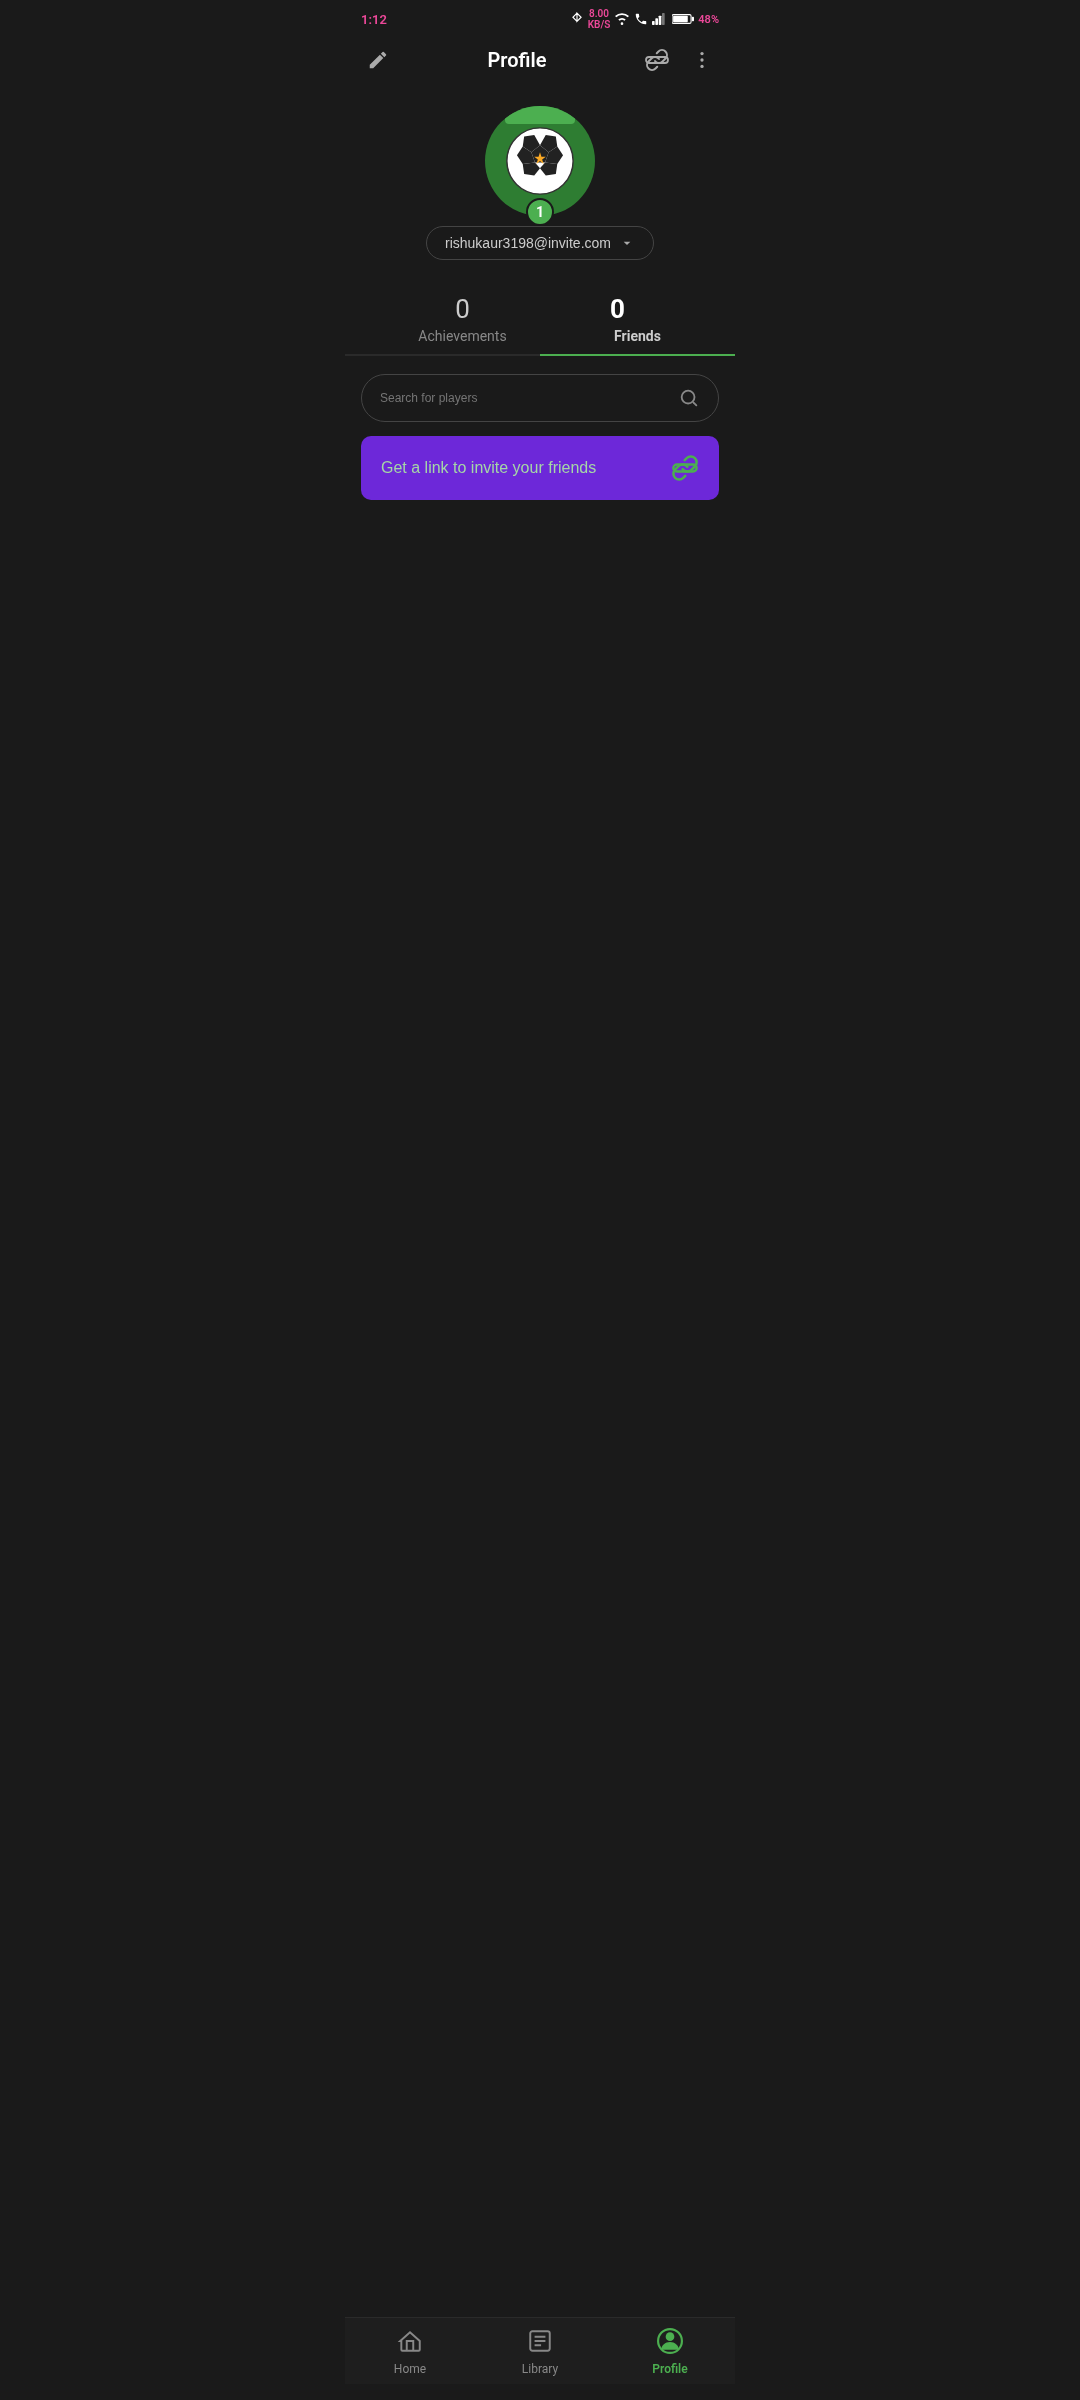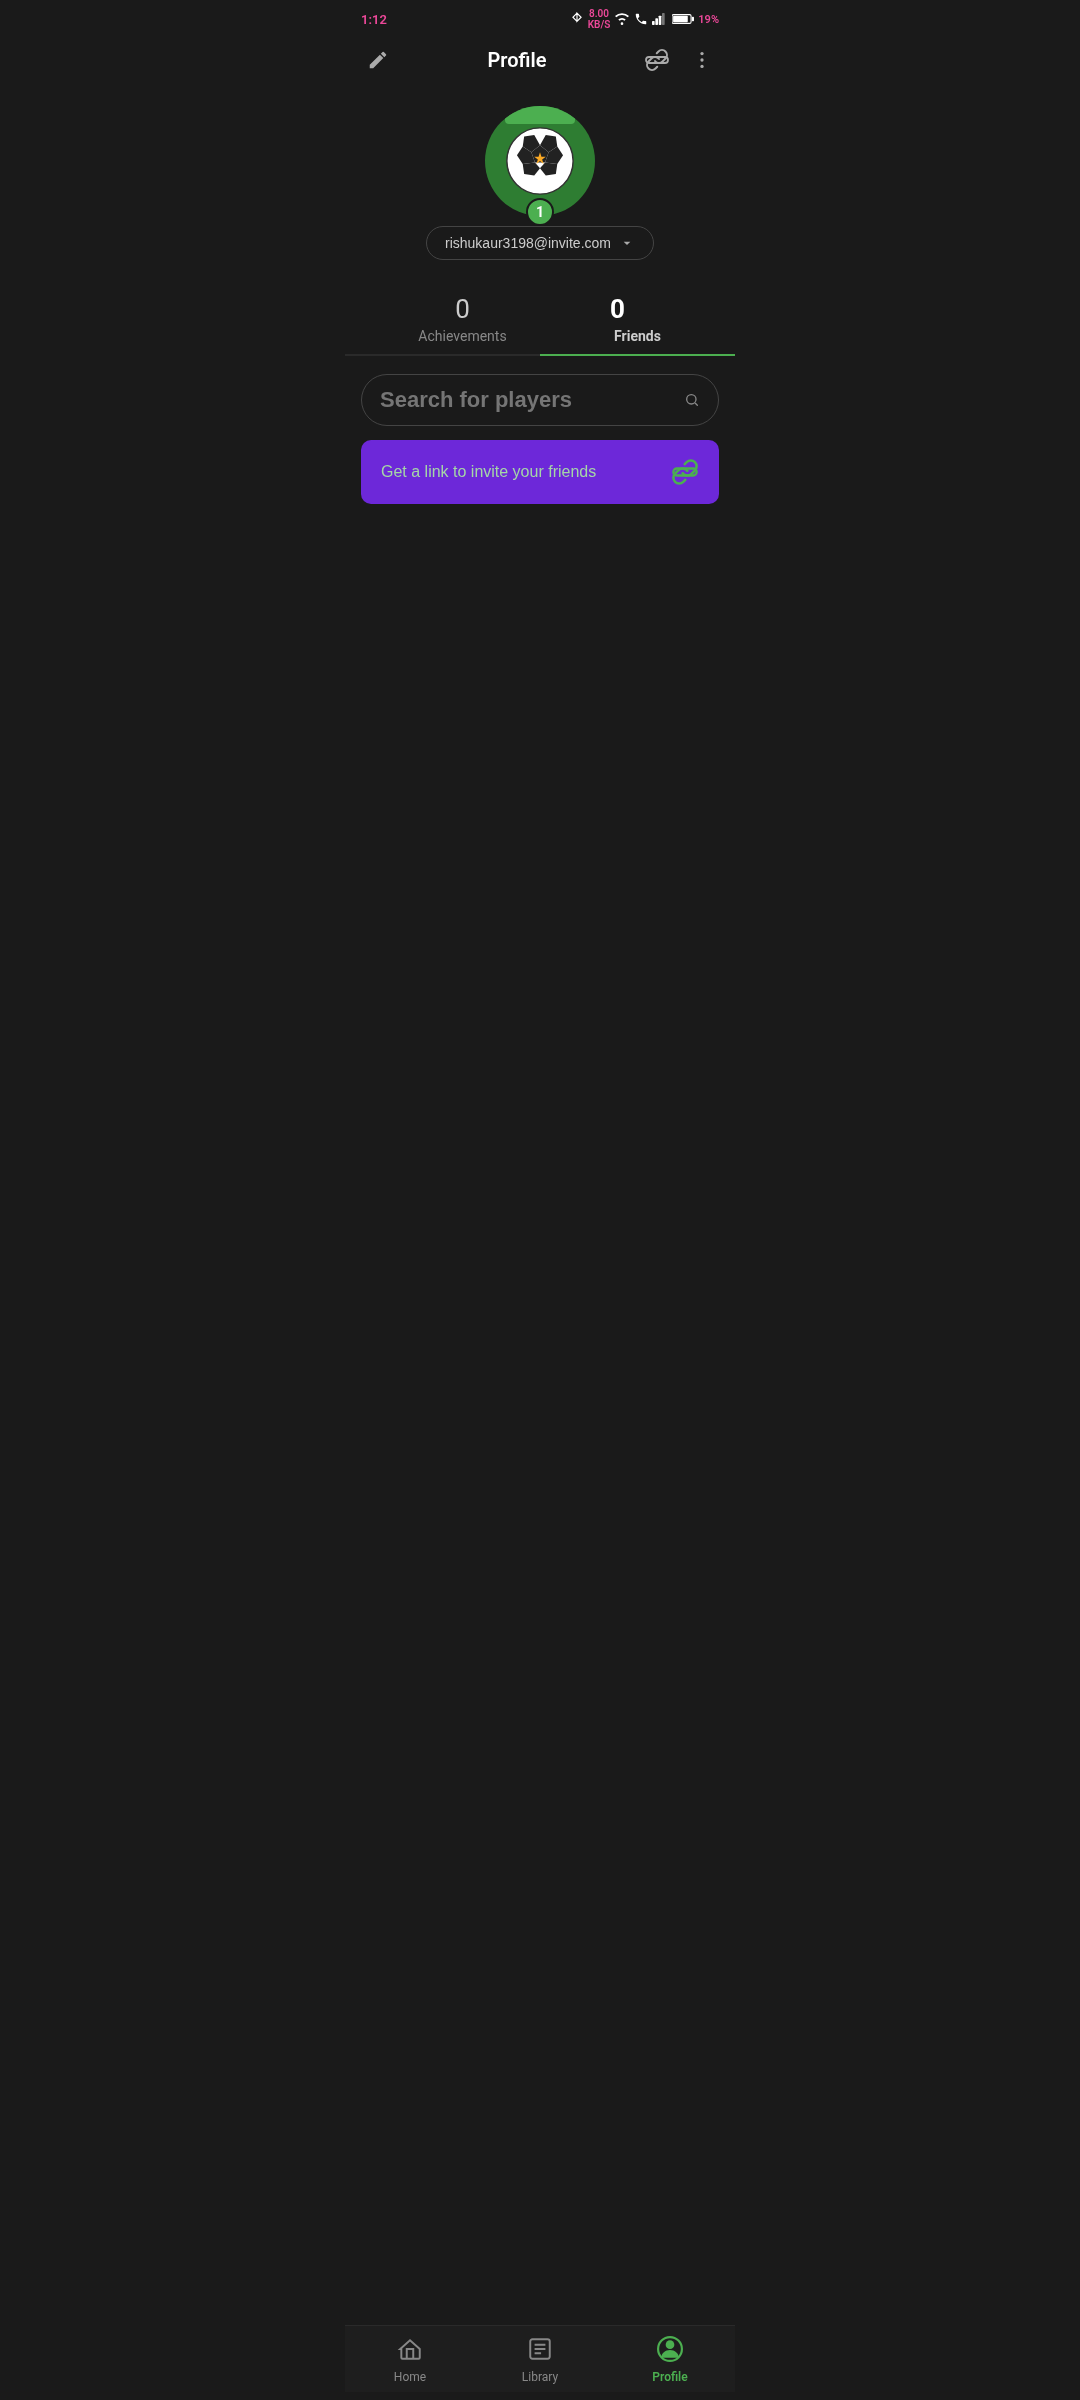--- a/index.html
+++ b/index.html
@@ -201,23 +201,22 @@
       border-radius: 50px;
       padding: 12px 18px;
       gap: 10px;
       background: transparent;
     }
     .search-bar input {
       background: none;
       border: none;
       outline: none;
       color: #888;
-      font-size: 22px;
+      font-size: 12px;
       flex: 1;
-      font-weight: bold;
     }
     .search-icon-svg {
       color: #888;
     }
 
     
     .invite-btn {
       background: #6d28d9;
       border: none;
       border-radius: 10px;
@@ -230,21 +229,21 @@
     }
     .invite-btn-text {
       font-size: 16px;
       color: #a5d6a7;
       font-weight: 500;
     }
 
     
     .bottom-nav {
       position: fixed;
-      bottom: 8px;
+      bottom: 16px;
       left: 50%;
       transform: translateX(-50%);
       width: 390px;
       background: #1e1e1e;
       border-top: 1px solid #2a2a2a;
       display: flex;
       justify-content: space-around;
       padding: 10px 0 8px;
     }
     .nav-item {
@@ -300,21 +299,21 @@
       <rect x="0" y="12" width="4" height="6" rx="1"></rect>
       <rect x="5" y="8" width="4" height="10" rx="1"></rect>
       <rect x="10" y="4" width="4" height="14" rx="1"></rect>
       <rect x="15" y="0" width="4" height="18" rx="1" opacity="0.4"></rect>
     </svg>
     <svg width="22" height="12" viewBox="0 0 30 14" fill="none">
       <rect x="0" y="1" width="26" height="12" rx="2" stroke="white" stroke-width="1.5"></rect>
       <rect x="1.5" y="2.5" width="20" height="9" rx="1" fill="white"></rect>
       <rect x="27" y="4" width="3" height="6" rx="1" fill="white"></rect>
     </svg>
-    <span>19%</span>
+    <span>48%</span>
   </div>
 </div>
 
 <div class="top-bar">
   <div class="top-bar-left">
     <button class="icon-btn">
       <svg width="22" height="22" viewBox="0 0 24 24" fill="none">
         <path d="M3 17.25V21h3.75L17.81 9.94l-3.75-3.75L3 17.25zM20.71 7.04a1 1 0 0 0 0-1.41l-2.34-2.34a1 1 0 0 0-1.41 0l-1.83 1.83 3.75 3.75 1.83-1.83z" fill="#aaa"></path>
       </svg>
     </button>

